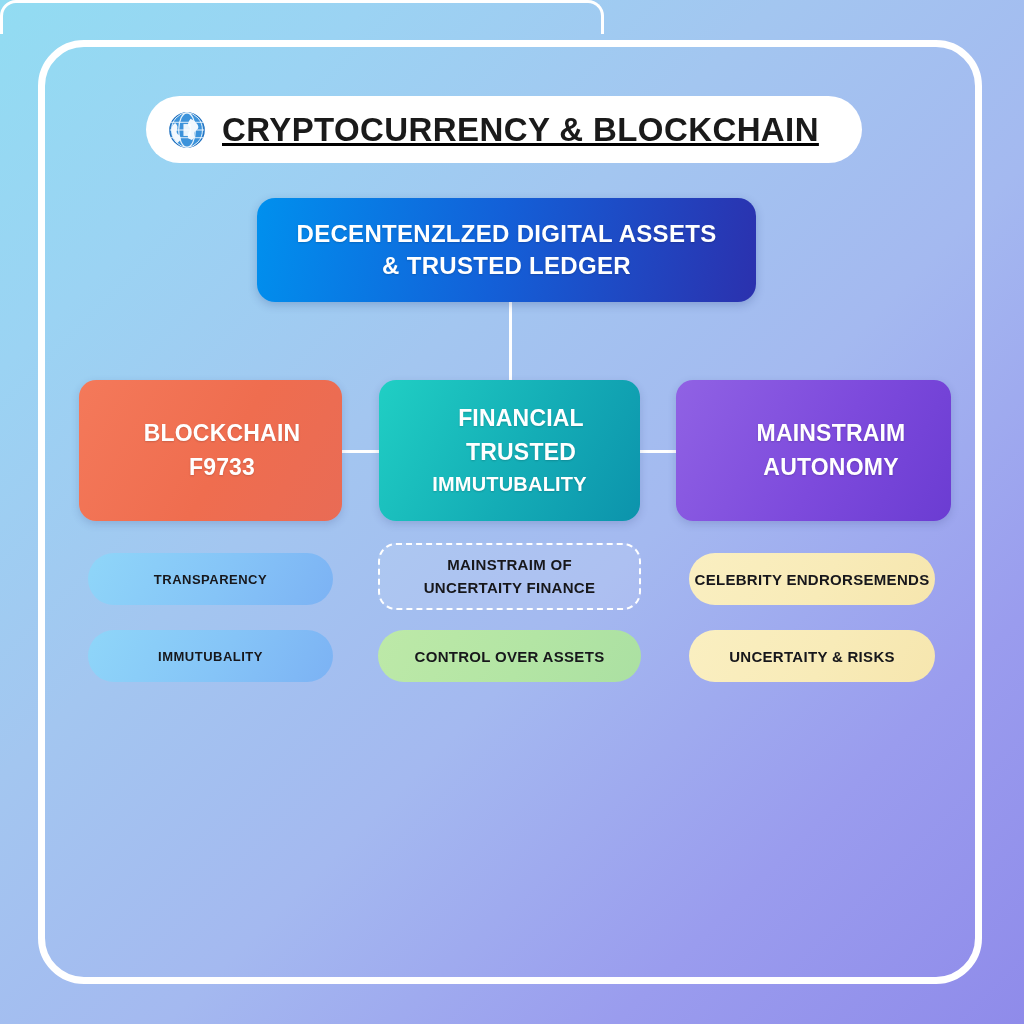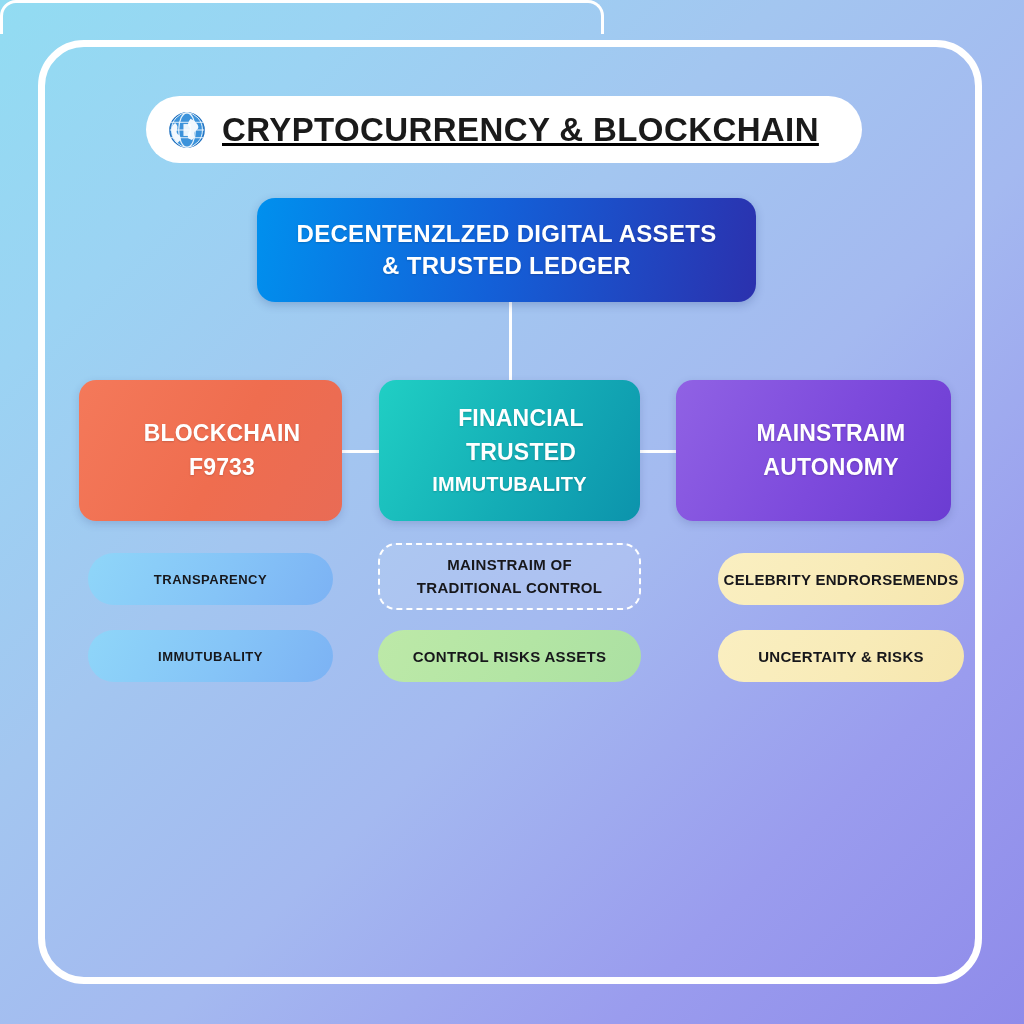--- a/index.html
+++ b/index.html
@@ -181,21 +181,21 @@
     text-align: center;
     border-radius: 26px;
     font-weight: bold;
     color: #17171B;
   }
   .pill-row1 { top: 553px; height: 52px; }
   .pill-row2 { top: 630px; height: 52px; }
 
   .pill-left  { left: 88px;  width: 245px; font-size: 13px; letter-spacing: 0.5px;
                 background: linear-gradient(120deg, #8FD6F9 0%, #85C4F7 55%, #7CB2F4 100%); }
-  .pill-right { left: 718px; width: 246px; font-size: 15px; letter-spacing: 0.3px;
+  .pill-right { left: 689px; width: 246px; font-size: 15px; letter-spacing: 0.3px;
                 background: linear-gradient(120deg, #FAEFC1 0%, #F8EBB8 55%, #F6E6AE 100%); }
 
   .pill-mid-dashed {
     left: 378px;
     top: 543px;
     width: 263px;
     height: 67px;
     border-radius: 18px;
     border: 2px dashed #FFFFFF;
     background: rgba(255,255,255,0.10);
@@ -268,25 +268,25 @@
 
   <div class="pill pill-left pill-row1">
     <span>TRANSPARENCY</span>
   </div>
   <div class="pill pill-left pill-row2">
     <span>IMMUTUBALITY</span>
   </div>
 
   <div class="pill pill-mid-dashed">
     <div class="dline">MAINSTRAIM OF</div>
-    <div class="dline">TRADITIONAL CONTROL</div>
+    <div class="dline">UNCERTAITY FINANCE</div>
   </div>
 
   <div class="pill pill-mid-green">
-    <span>CONTROL RISKS ASSETS</span>
+    <span>CONTROL OVER ASSETS</span>
   </div>
 
   <div class="pill pill-right pill-row1">
     <span>CELEBRITY ENDRORSEMENDS</span>
   </div>
   <div class="pill pill-right pill-row2">
     <span>UNCERTAITY &amp; RISKS</span>
   </div>
 
 </div>

